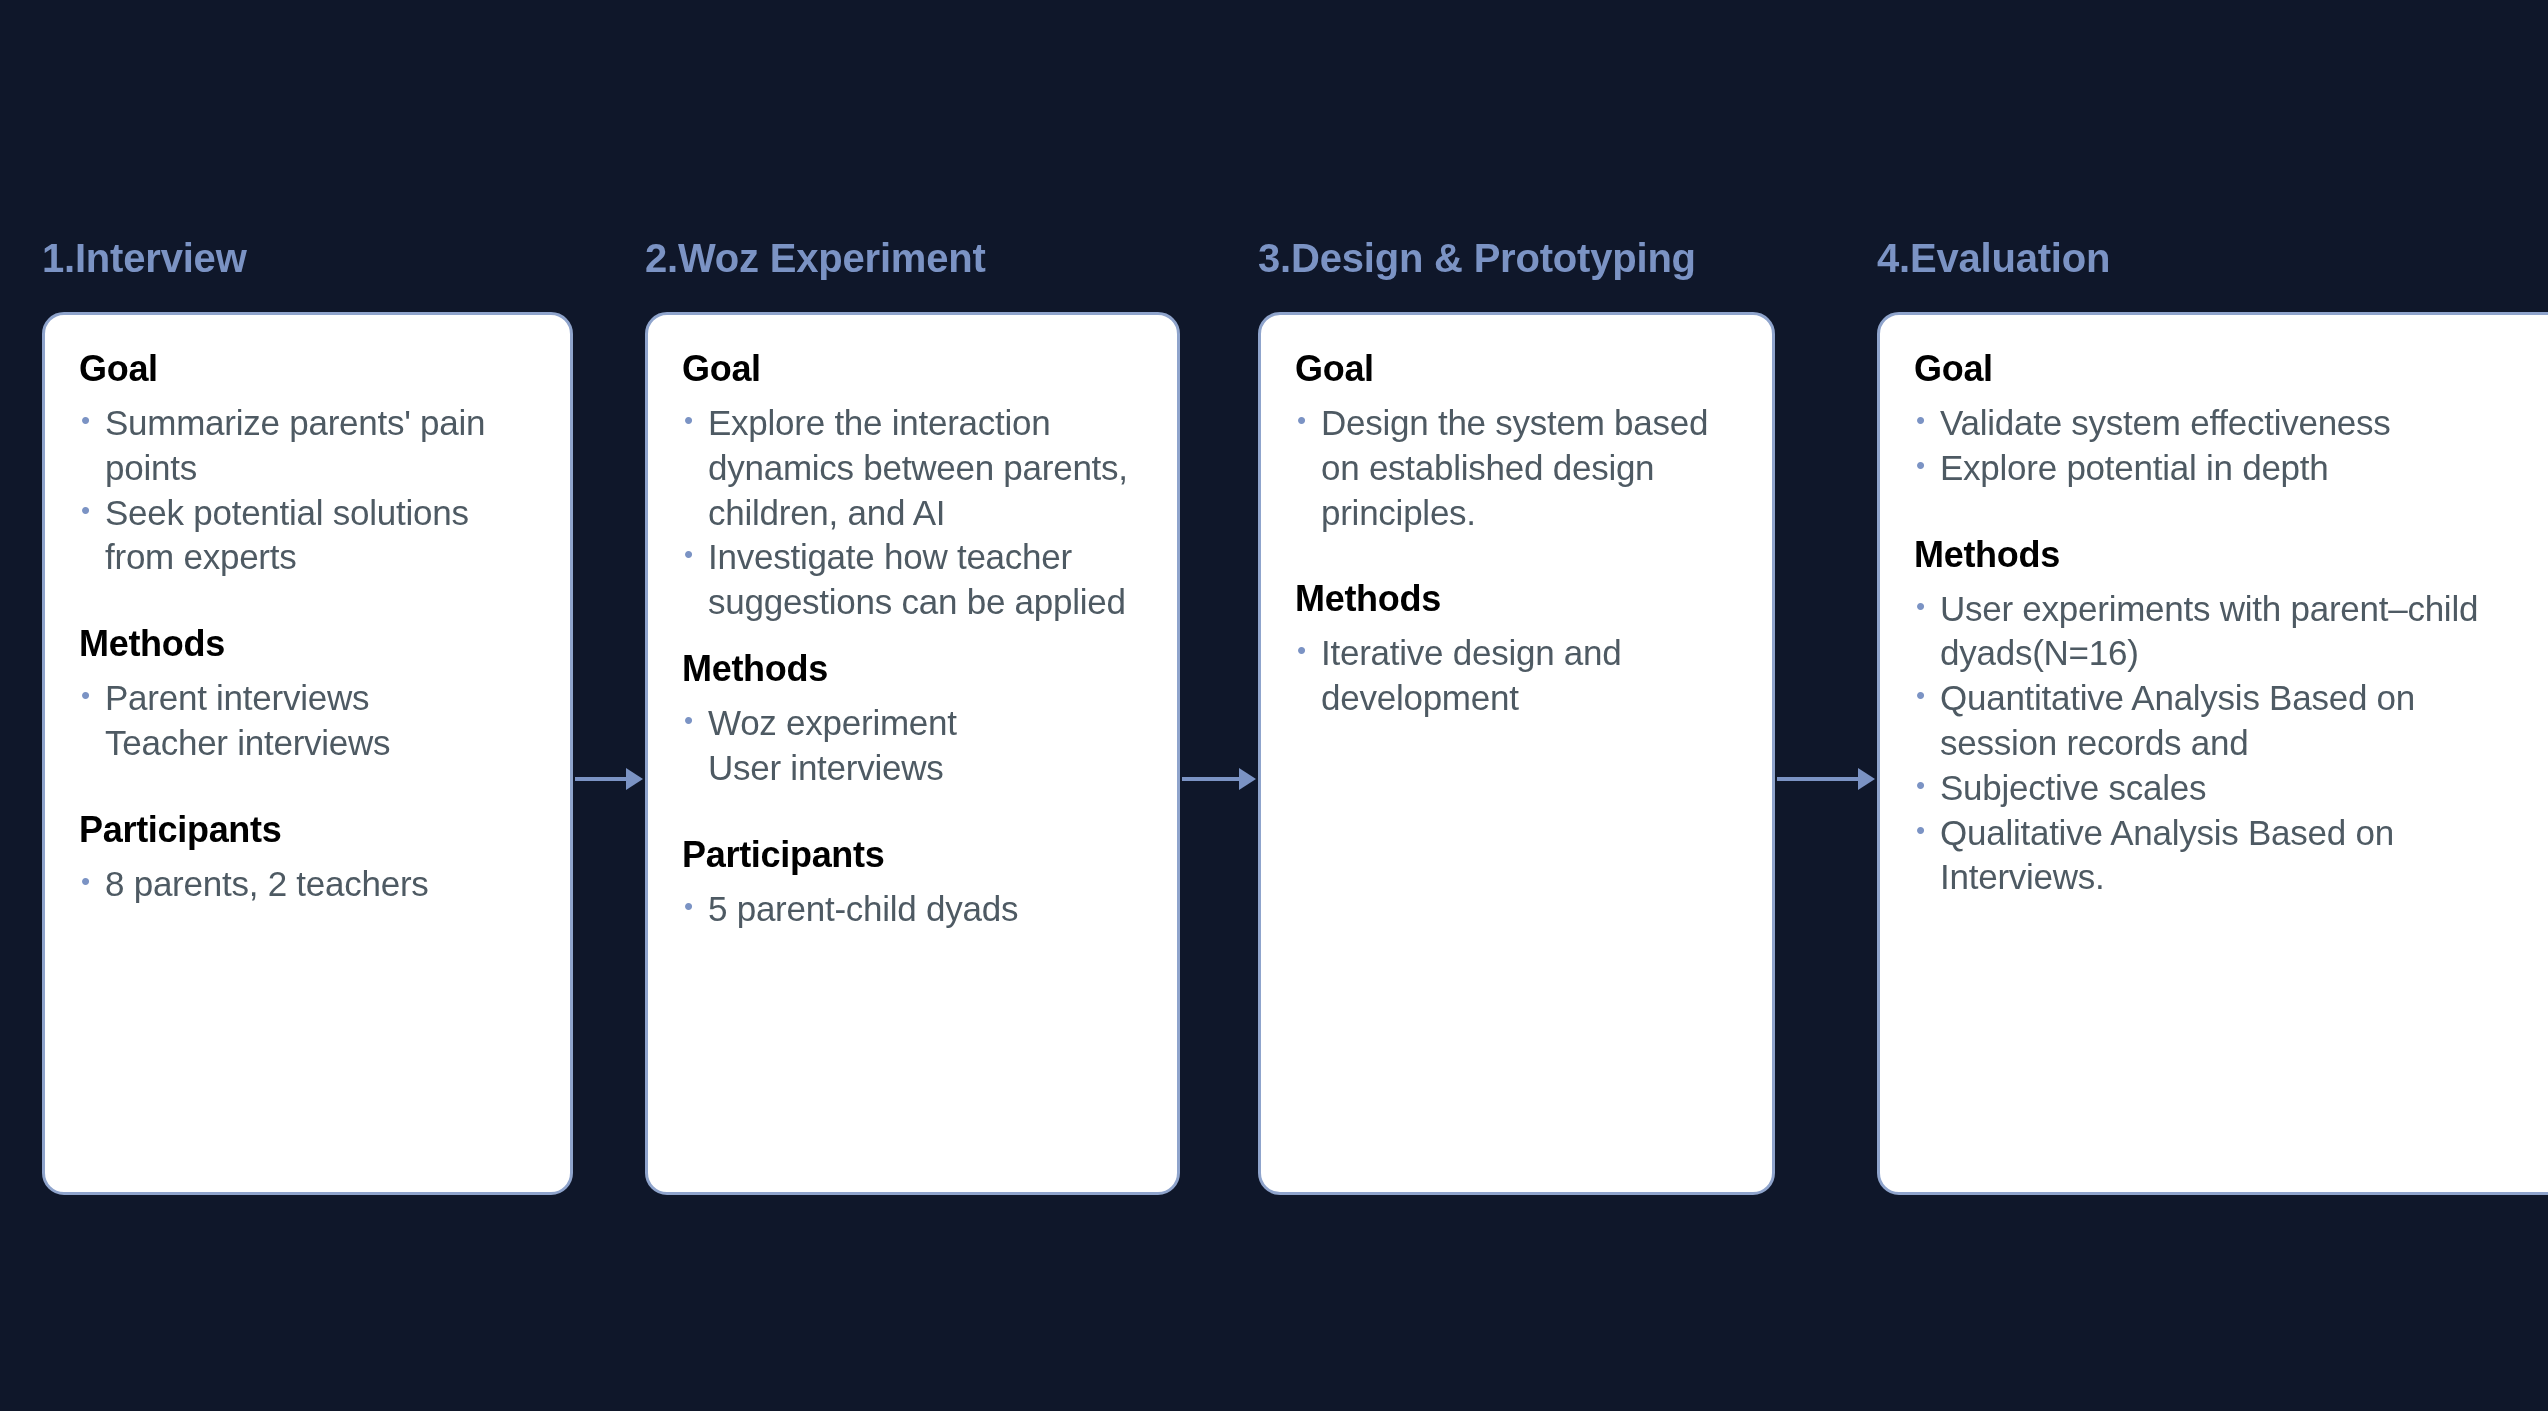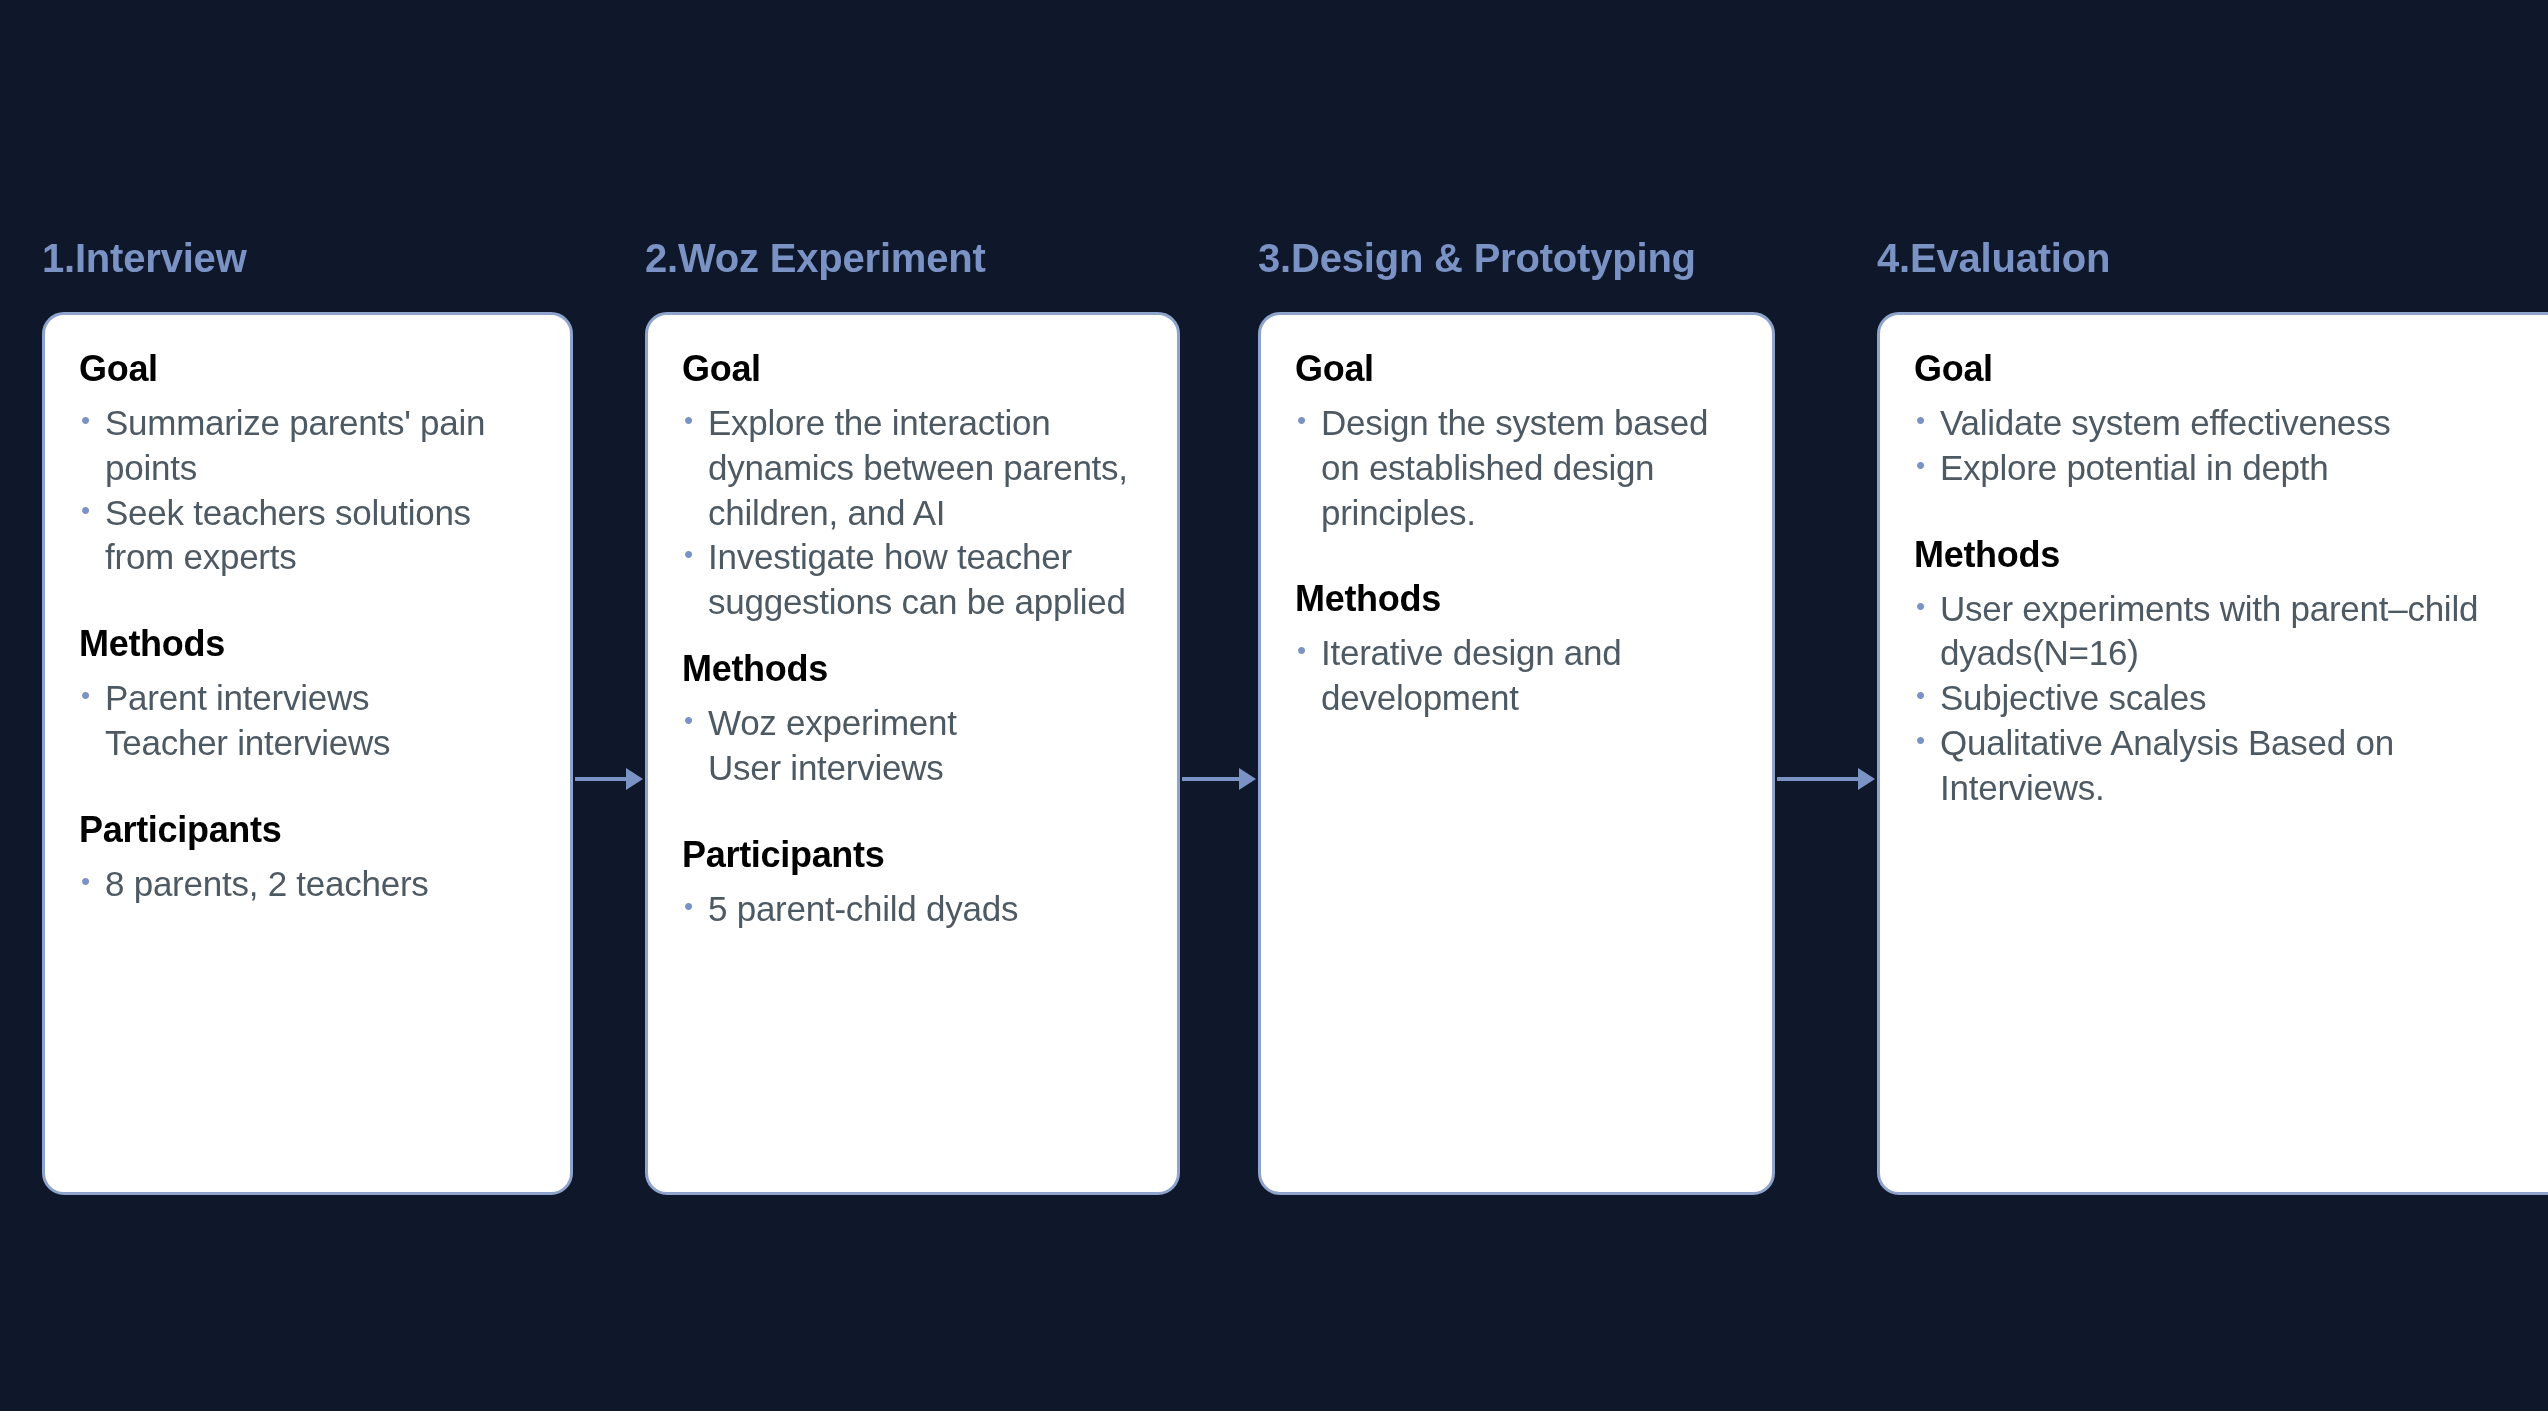--- a/index.html
+++ b/index.html
@@ -111,21 +111,21 @@
 
 <div id="stage">
 
   <div class="stage-col" style="left:42px; width:531px;">
     <div class="stage-title">1.Interview</div>
     <div class="stage-card">
 
       <div class="sec-head">Goal</div>
       <ul class="sec-list">
         <li><span>Summarize parents' pain points</span></li>
-        <li><span>Seek teachers solutions from experts</span></li>
+        <li><span>Seek potential solutions from experts</span></li>
       </ul>
 
       <div class="sec-head spaced">Methods</div>
       <ul class="sec-list">
         <li>
           <span>Parent interviews</span>
           <span class="contline">Teacher interviews</span>
         </li>
       </ul>
 
@@ -201,20 +201,21 @@
 
       <div class="sec-head">Goal</div>
       <ul class="sec-list">
         <li><span>Validate system effectiveness</span></li>
         <li><span>Explore potential in depth</span></li>
       </ul>
 
       <div class="sec-head spaced">Methods</div>
       <ul class="sec-list">
         <li><span>User experiments with parent–child dyads(N=16)</span></li>
+        <li><span>Quantitative Analysis Based on session records and</span></li>
         <li><span>Subjective scales</span></li>
         <li><span>Qualitative Analysis Based on Interviews.</span></li>
       </ul>
 
     </div>
   </div>
 
 </div>
 
 </body></html>

